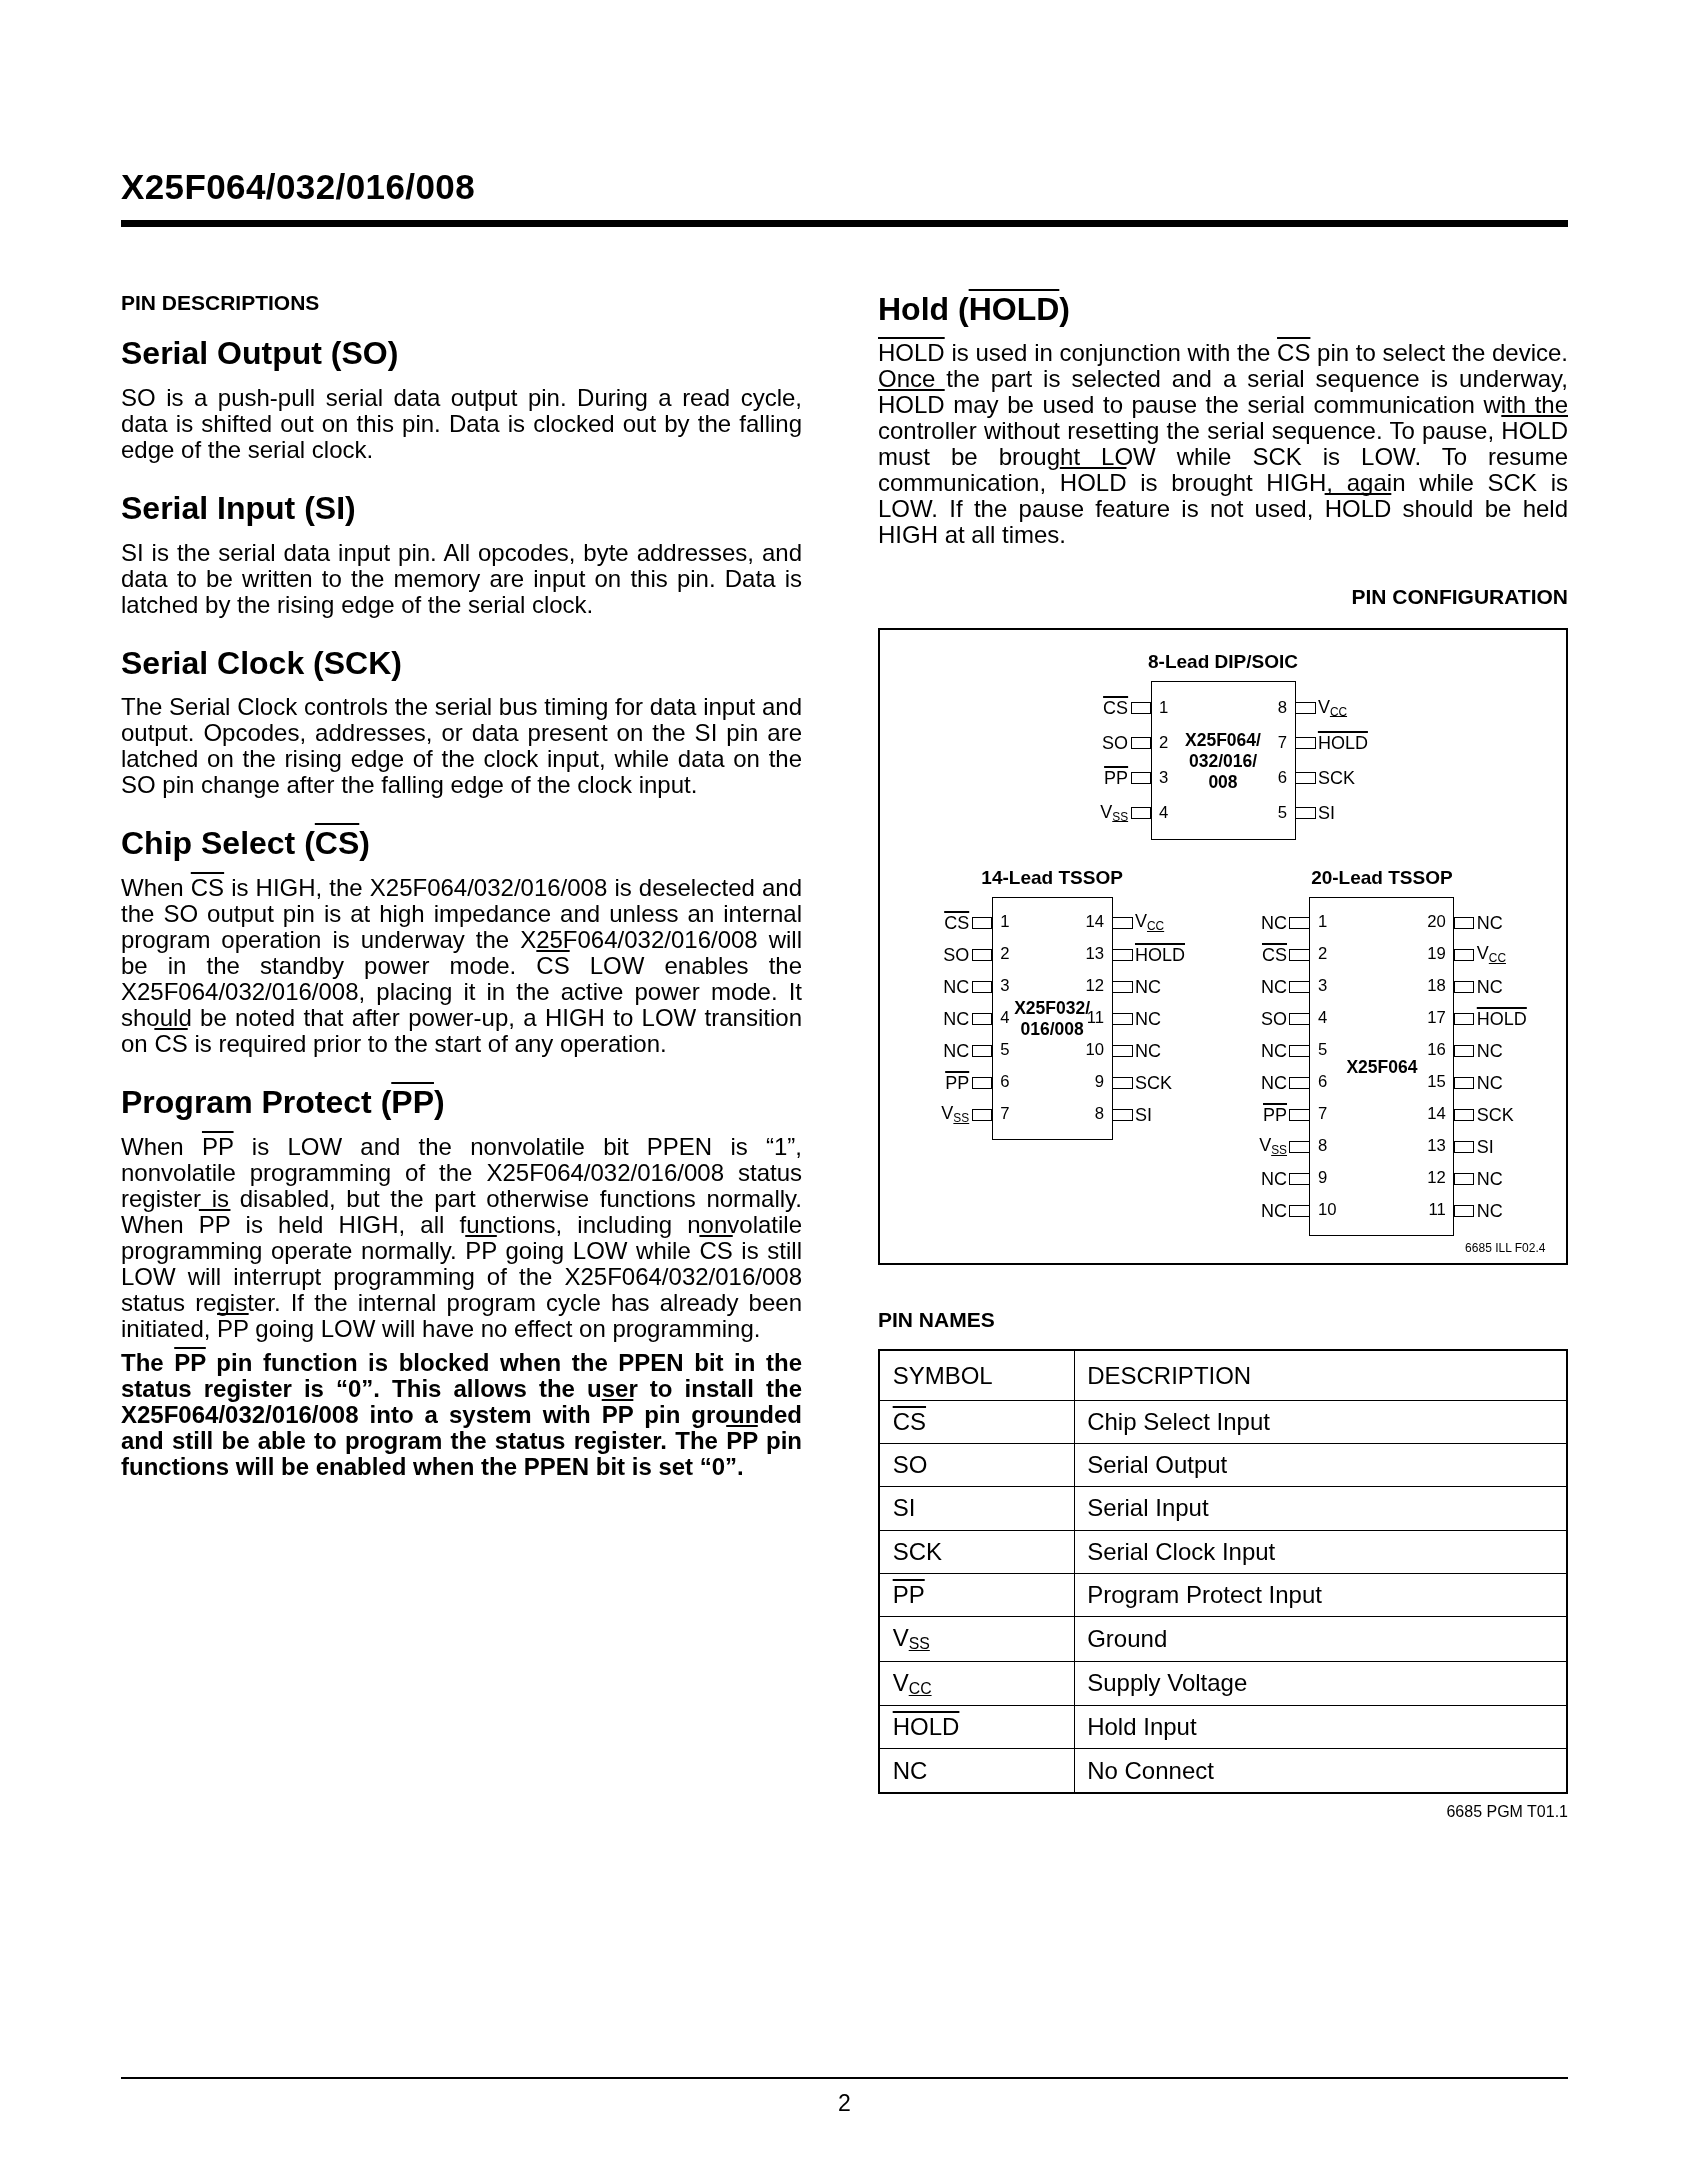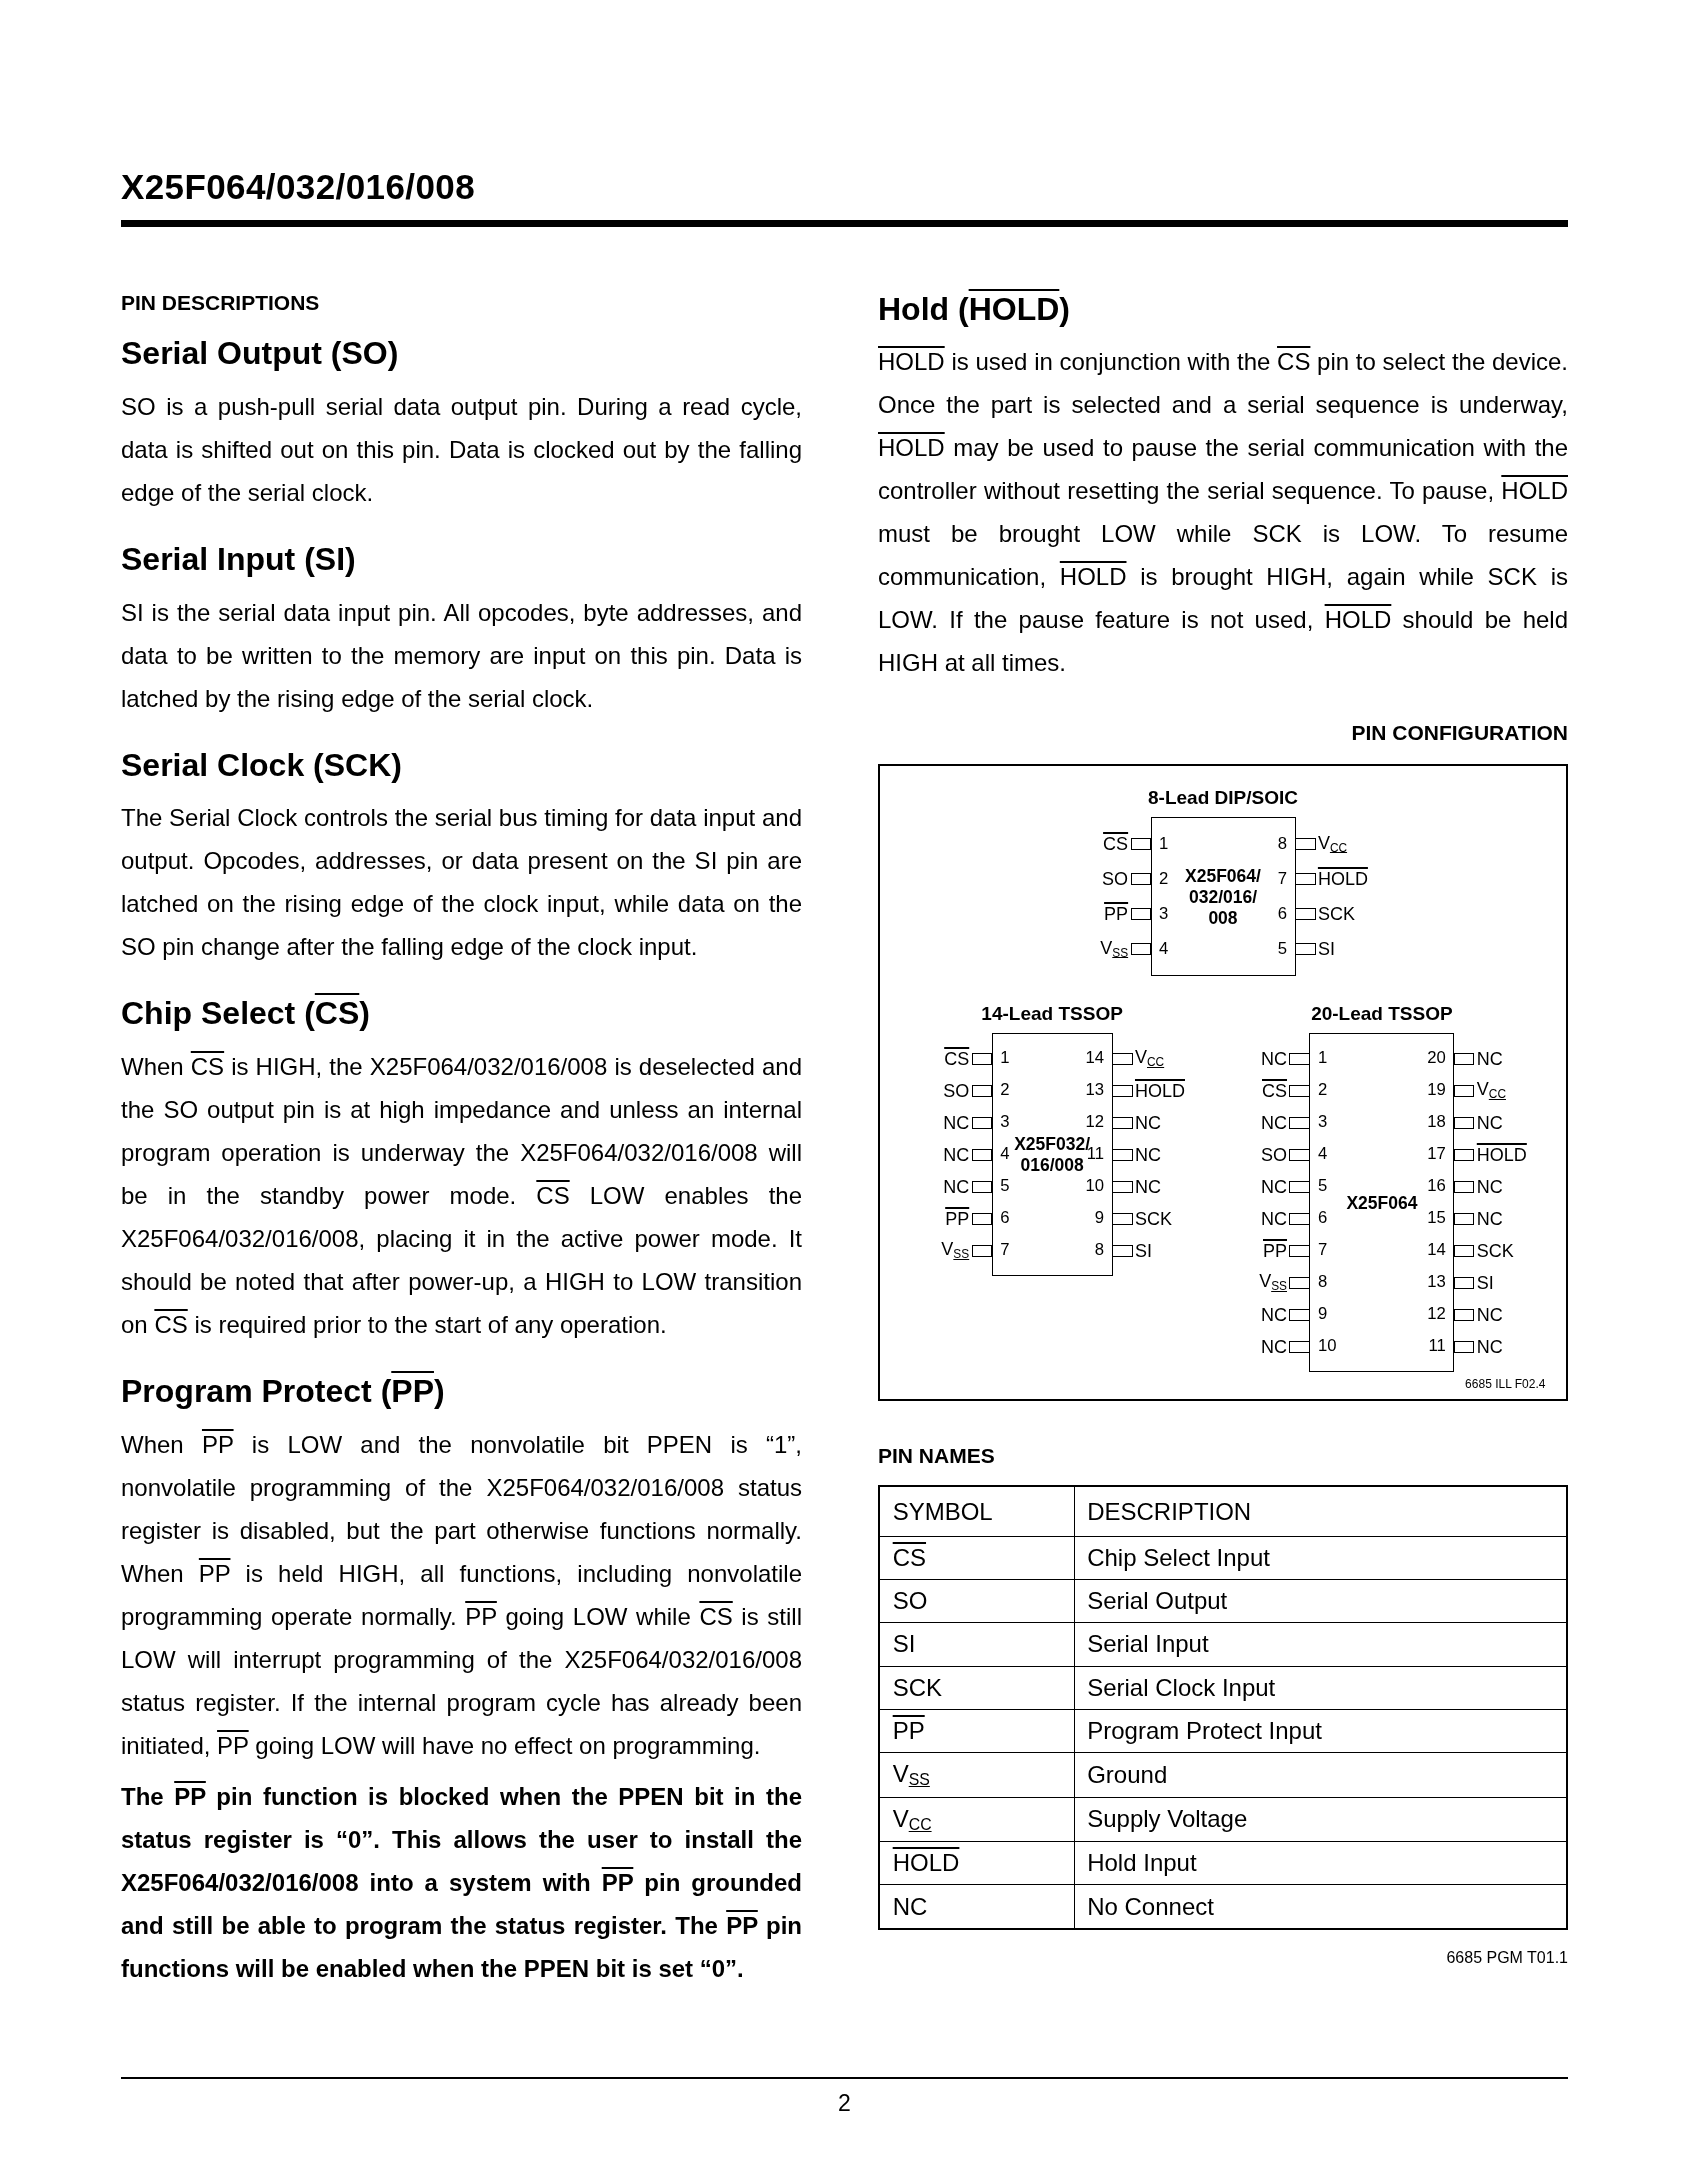--- a/index.html
+++ b/index.html
@@ -16,21 +16,21 @@
 
   .cols { display: flex; gap: 76px; margin-top: 64px; }
   .col-l { width: 681px; flex: none; }
   .col-r { flex: 1; min-width: 0; }
 
   .sec { font-size: 21px; font-weight: bold; margin-bottom: 20.6px; }
   .sec.mt  { margin-top: 37px; margin-bottom: 19px; text-align: right; }
   .sec.mt2 { margin-top: 43px; margin-bottom: 17.5px; }
   .sub { font-size: 32px; font-weight: bold; margin: 27px 0 12.7px; }
   .sub.first { margin-top: 0; }
-  p.body { font-size: 24px; line-height: 43px; text-align: justify; }
+  p.body { font-size: 24px; line-height: 26px; text-align: justify; }
   p.body + p.body { margin-top: 8px; font-weight: bold; }
 
   .ov { text-decoration: overline; text-decoration-thickness: 1.6px; }
   sub.sb { font-size: 0.66em; vertical-align: -0.22em; text-decoration: underline; }
 
   
   .figbox { border: 2.4px solid #000; margin-top: 4.8px; padding: 20.6px 20.6px 8px; }
   .pkg-title { font-size: 19px; font-weight: bold; text-align: center; margin-bottom: 8px; }
   .pkg-diagram { position: relative; }
   .chip-body { position: absolute; left: 91px; right: 91px; top: 0; bottom: 0; border: 1.6px solid #000; }
@@ -53,21 +53,21 @@
   .pkg-20 { width: 327px; }
   .tssop-row { display: flex; justify-content: space-between; align-items: flex-start; margin-top: 27px; }
   .fig-caption { text-align: right; font-size: 12px; margin-top: 4.8px; }
 
   
   .pin-table { width: 100%; border-collapse: collapse; border: 2.4px solid #000; }
   .pin-table th, .pin-table td { border: 1.6px solid #000; font-size: 24px; text-align: left;
                                  padding: 7.1px 12.7px; vertical-align: middle; }
   .pin-table th { font-weight: normal; padding-top: 10.3px; padding-bottom: 10.3px; }
   .pin-table .sym { width: 195px; }
-  .tbl-caption { text-align: right; font-size: 16px; margin-top: 19px; }
+  .tbl-caption { text-align: right; font-size: 16px; margin-top: 9px; }
 
   
   .ftr { position: absolute; left: 121px; right: 119px; top: 2077px; }
   .rule-thin { height: 2.4px; background: #000; }
   .pageno { text-align: center; font-size: 23px; margin-top: 11px; }
 </style>
 </head>
 <body>
 
 <div class="page">

